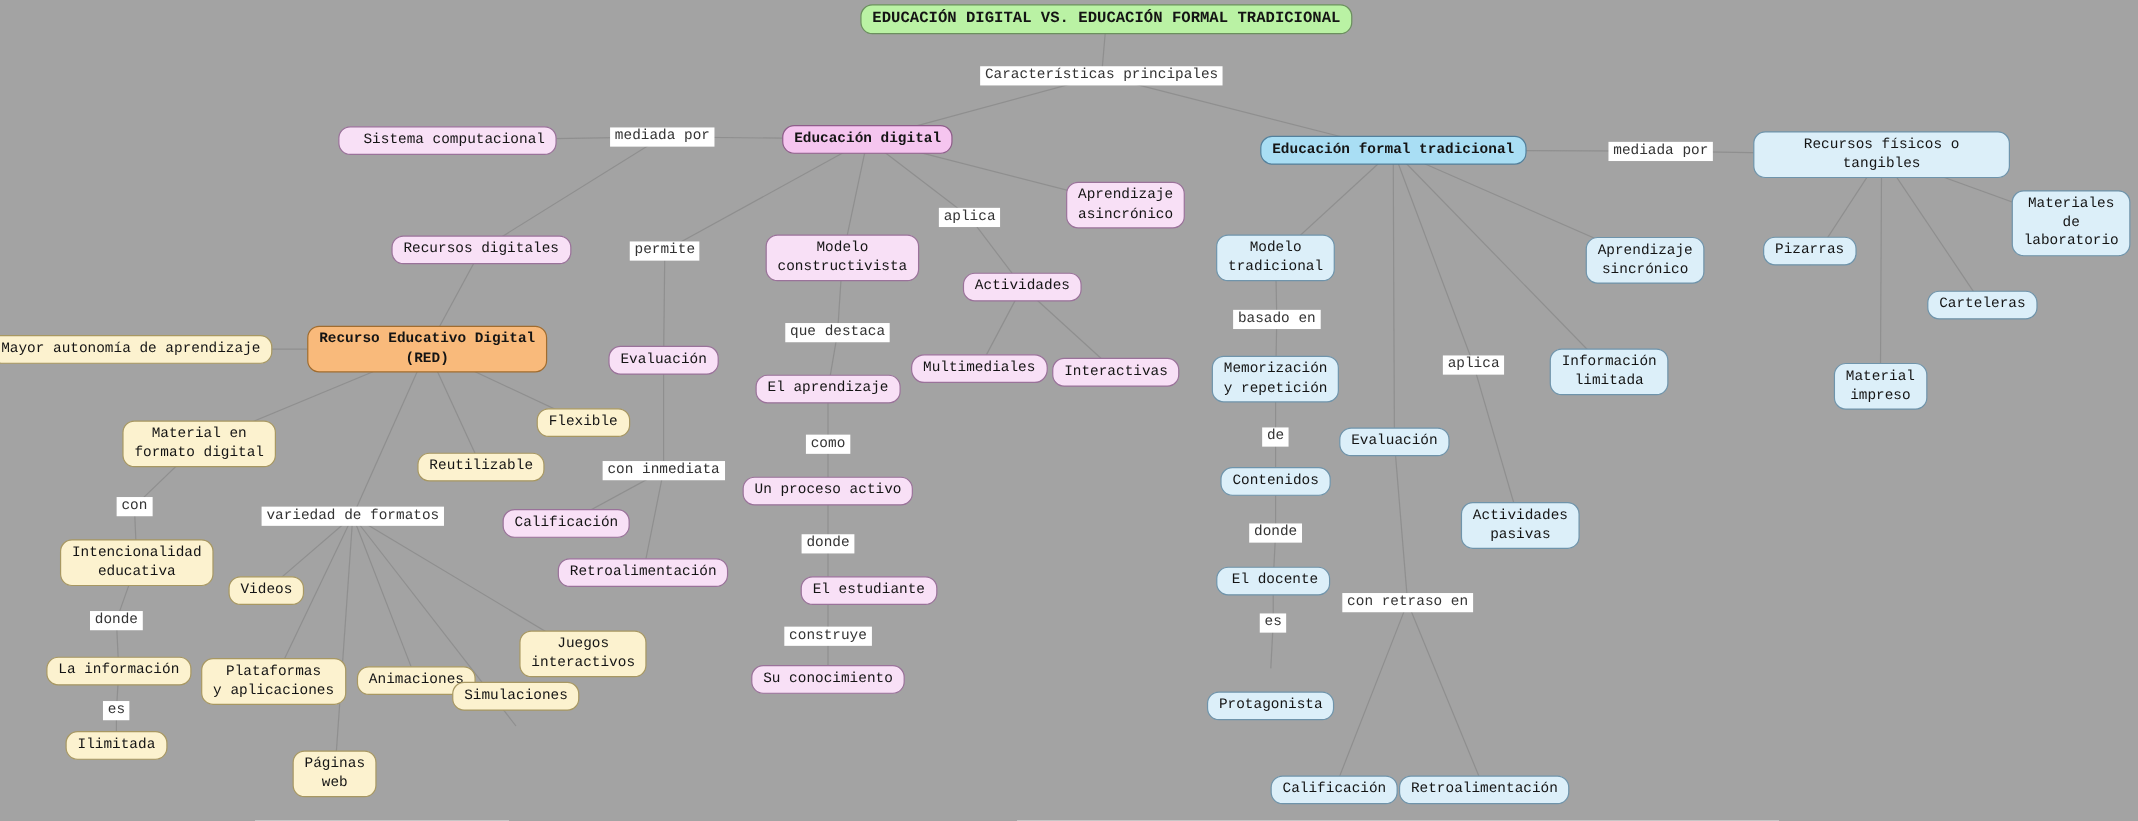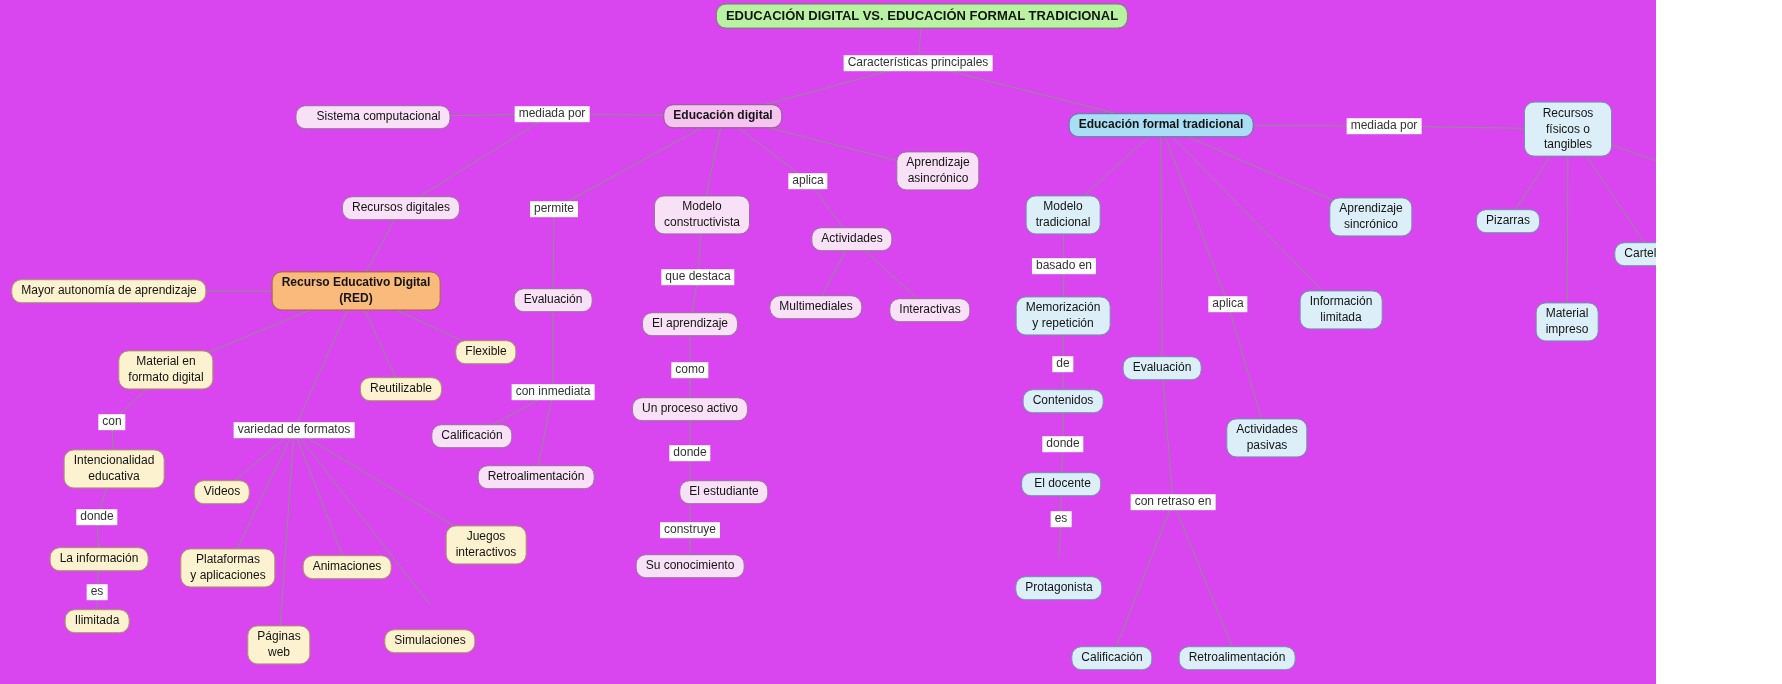--- a/index.html
+++ b/index.html
@@ -1,20 +1,20 @@
 <!DOCTYPE html>
 <html><head>
 <meta charset="utf-8">
 <style>
   html,body{margin:0;padding:0;background:#ffffff;}
   #canvas{
     position:relative;
-    width:1656px;height:684px;
-    background:#d946ef;
-    font-family:Liberation Sans, sans-serif;
+    width:1782px;height:684px;
+    background:#a3a3a3;
+    font-family:Liberation Mono, monospace;
     overflow:hidden;
   }
   #edges{position:absolute;left:0;top:0;}
   .node{
     position:absolute;
     transform:translate(-50%,-50%);
     white-space:pre-line;
     text-align:center;
     font-size:12px;
     line-height:1.3;
@@ -145,21 +145,21 @@
       <div class="node concept" style="left: 114px; top: 469px; background: rgb(252, 242, 207); border-color: rgb(168, 152, 98);">Intencionalidad
 educativa</div>
       <div class="node phrase" style="left: 97px; top: 517px; background: rgb(255, 255, 255); color: rgb(51, 51, 51);">donde</div>
       <div class="node concept" style="left: 99px; top: 559px; background: rgb(252, 242, 207); border-color: rgb(168, 152, 98);">La información</div>
       <div class="node phrase" style="left: 97px; top: 592px; background: rgb(255, 255, 255); color: rgb(51, 51, 51);">es</div>
       <div class="node concept" style="left: 97px; top: 621px; background: rgb(252, 242, 207); border-color: rgb(168, 152, 98);">Ilimitada</div>
       <div class="node concept" style="left: 222px; top: 492px; background: rgb(252, 242, 207); border-color: rgb(168, 152, 98);">Videos</div>
       <div class="node concept" style="left: 228px; top: 568px; background: rgb(252, 242, 207); border-color: rgb(168, 152, 98);">Plataformas
 y aplicaciones</div>
       <div class="node concept" style="left: 347px; top: 567px; background: rgb(252, 242, 207); border-color: rgb(168, 152, 98);">Animaciones</div>
-      <div class="node concept" style="left: 430px; top: 641px; background: rgb(252, 242, 207); border-color: rgb(168, 152, 98);">Simulaciones</div>
+      <div class="node concept" style="left: 430px; top: 580px; background: rgb(252, 242, 207); border-color: rgb(168, 152, 98);">Simulaciones</div>
       <div class="node concept" style="left: 279px; top: 645px; background: rgb(252, 242, 207); border-color: rgb(168, 152, 98);">Páginas
 web</div>
       <div class="node concept" style="left: 486px; top: 545px; background: rgb(252, 242, 207); border-color: rgb(168, 152, 98);">Juegos
 interactivos</div>
       <div class="node concept bold" style="left: 1161px; top: 125px; background: rgb(169, 222, 244); border-color: rgb(83, 128, 156);">Educación formal tradicional</div>
       <div class="node concept" style="left: 1063px; top: 215px; background: rgb(220, 239, 249); border-color: rgb(111, 148, 171);">Modelo
 tradicional</div>
       <div class="node phrase" style="left: 1064px; top: 266px; background: rgb(255, 255, 255); color: rgb(51, 51, 51);">basado en</div>
       <div class="node concept" style="left: 1063px; top: 316px; background: rgb(220, 239, 249); border-color: rgb(111, 148, 171);">Memorización
 y repetición</div>
@@ -175,20 +175,20 @@
       <div class="node concept" style="left: 1237px; top: 658px; background: rgb(220, 239, 249); border-color: rgb(111, 148, 171);">Retroalimentación</div>
       <div class="node phrase" style="left: 1228px; top: 304px; background: rgb(255, 255, 255); color: rgb(51, 51, 51);">aplica</div>
       <div class="node concept" style="left: 1267px; top: 438px; background: rgb(220, 239, 249); border-color: rgb(111, 148, 171);">Actividades
 pasivas</div>
       <div class="node concept" style="left: 1371px; top: 217px; background: rgb(220, 239, 249); border-color: rgb(111, 148, 171);">Aprendizaje
 sincrónico</div>
       <div class="node concept" style="left: 1341px; top: 310px; background: rgb(220, 239, 249); border-color: rgb(111, 148, 171);">Información
 limitada</div>
       <div class="node phrase" style="left: 1384px; top: 126px; background: rgb(255, 255, 255); color: rgb(51, 51, 51);">mediada por</div>
       <div class="node concept" style="left: 1568px; top: 129px; background: rgb(220, 239, 249); border-color: rgb(111, 148, 171);">Recursos físicos o tangibles</div>
-      <div class="node concept" style="left: 1508px; top: 221px; background: rgb(220, 239, 249); border-color: rgb(111, 148, 171);">Pizarras</div>
+      <div class="node concept" style="left: 1508px; top: 209px; background: rgb(220, 239, 249); border-color: rgb(111, 148, 171);">Pizarras</div>
       <div class="node concept" style="left: 1652px; top: 254px; background: rgb(220, 239, 249); border-color: rgb(111, 148, 171);">Carteleras</div>
       <div class="node concept" style="left: 1567px; top: 322px; background: rgb(220, 239, 249); border-color: rgb(111, 148, 171);">Material
 impreso</div>
       <div class="node concept" style="left: 1726px; top: 186px; background: rgb(220, 239, 249); border-color: rgb(111, 148, 171);">Materiales
 de laboratorio</div>
     </div>
 </div>
 
 </body></html>

